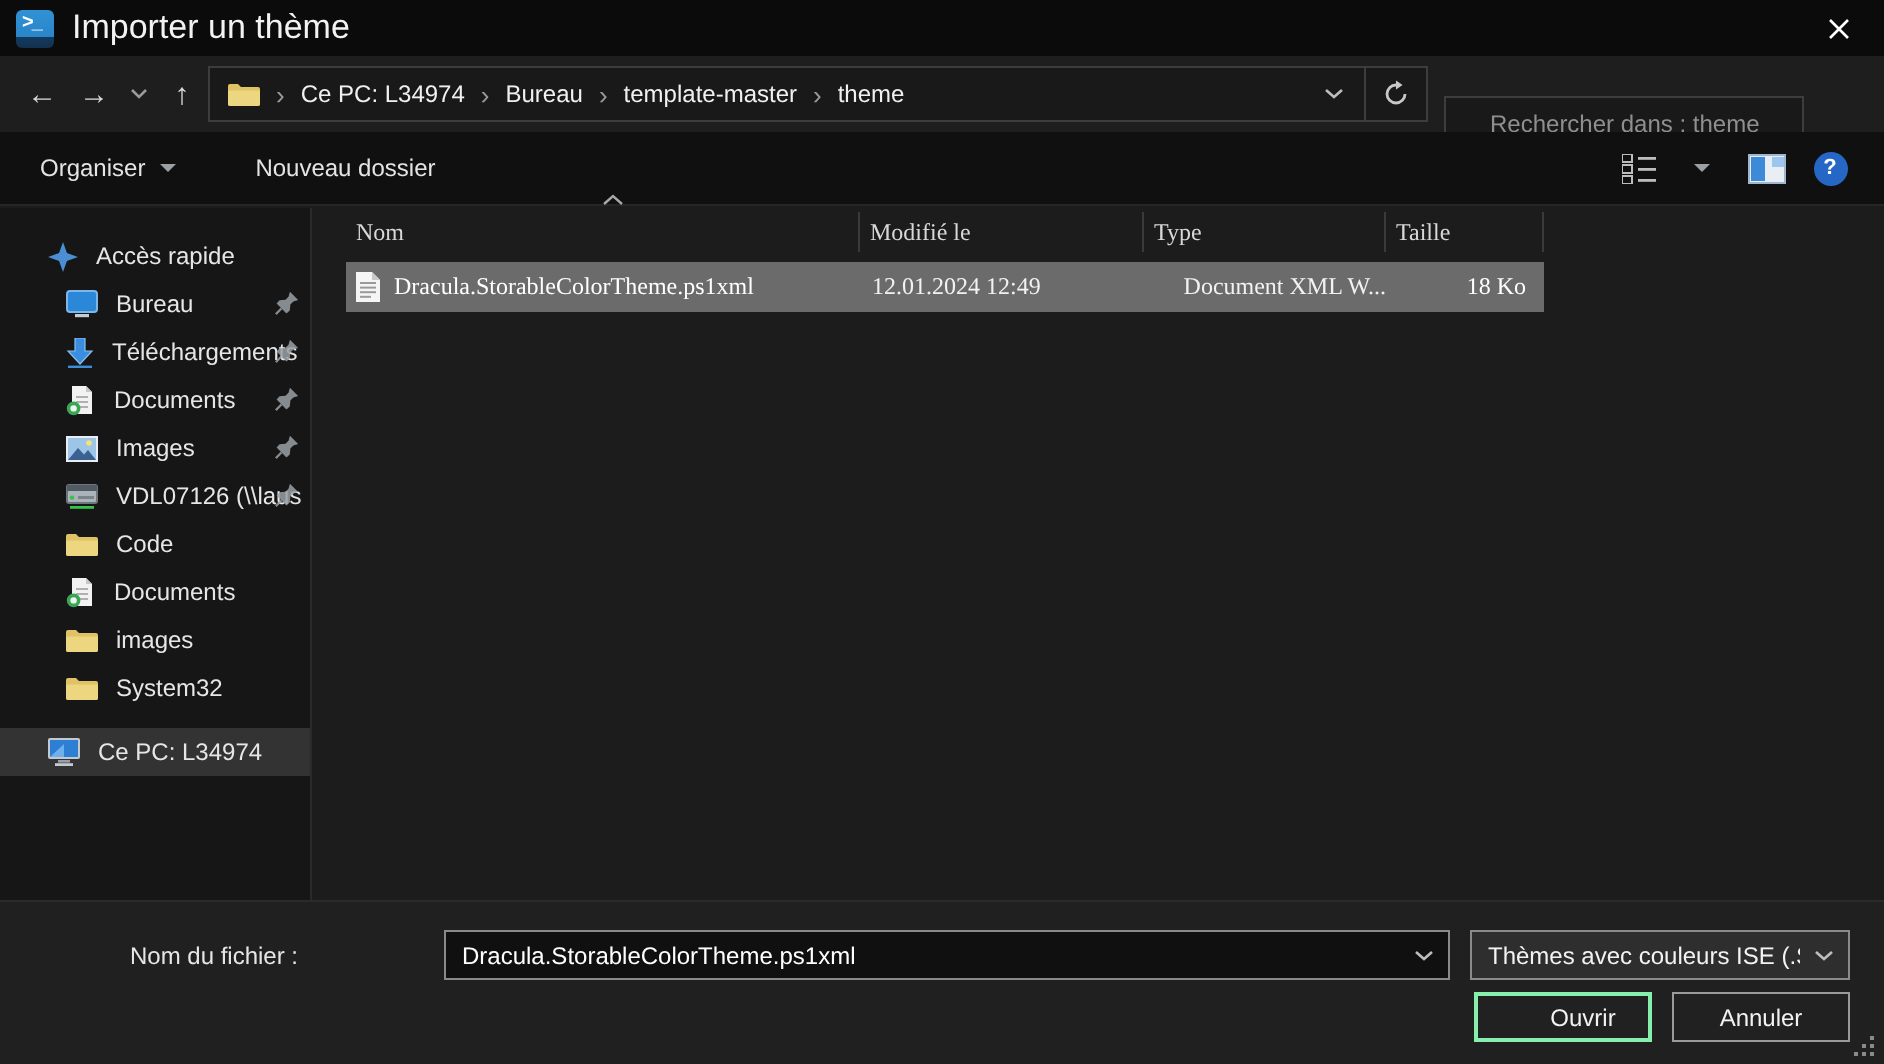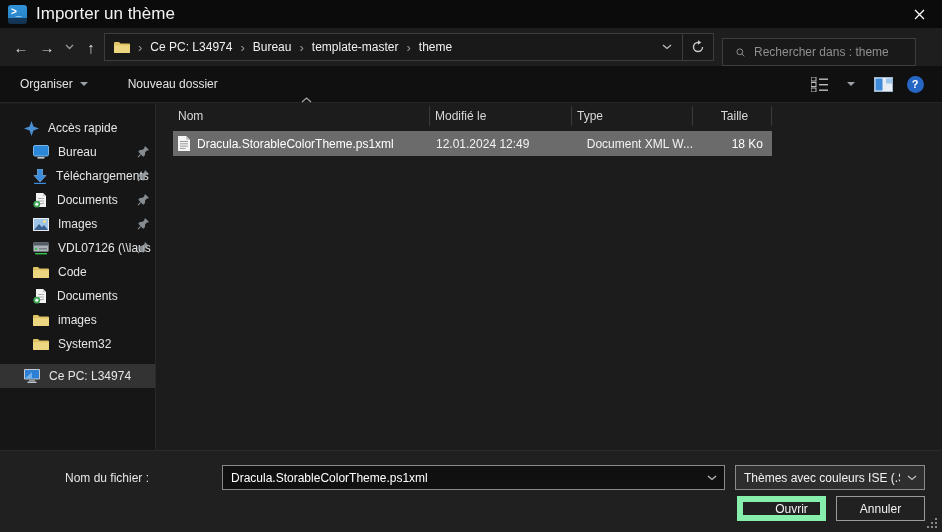--- a/index.html
+++ b/index.html
@@ -26,21 +26,21 @@
   .nav-btns { position:absolute; left:8px; top:0; height:38px; display:flex; align-items:center; }
   .nav-btn { width:26px; height:26px; border:none; background:transparent; color:#d9d9d9; font-size:15px; display:flex; align-items:center; justify-content:center; cursor:pointer; }
   .nav-btn.small { width:18px; }
   .addressbar { position:absolute; left:104px; top:5px; width:610px; height:28px; background:#191919; border:1px solid #3d3d3d; display:flex; align-items:center; }
   .crumb-folder { margin-left:9px; }
   .crumb-sep { color:#9a9a9a; font-size:13px; padding:0 8px; cursor:pointer; }
   .crumb { color:#f0f0f0; cursor:pointer; white-space:nowrap; }
   .ab-spacer { flex:1; }
   .ab-btn { width:30px; height:26px; border:none; background:transparent; display:flex; align-items:center; justify-content:center; cursor:pointer; }
   .ab-divider { width:1px; height:26px; background:#3d3d3d; }
-  .searchbox { position:absolute; left:722px; top:10px; width:194px; height:28px; background:#191919; border:1px solid #3d3d3d; display:flex; align-items:center; }
+  .searchbox { position:absolute; left:722px; top:20px; width:180px; height:28px; background:#191919; border:1px solid #3d3d3d; display:flex; align-items:center; }
   .searchbox svg { margin-left:13px; }
   .search-input { flex:1; margin-left:9px; margin-right:6px; background:transparent; border:none; outline:none; color:#c9c9c9; font-family:"Liberation Sans", sans-serif; font-size:12px; }
   .search-input::placeholder { color:#8f8f8f; }
 
   
   .toolbar { position:absolute; top:66px; left:0; right:0; height:37px; background:#101010; border-bottom:1px solid #262626; display:flex; align-items:center; }
   .tb-item { display:flex; align-items:center; gap:7px; color:#e4e4e4; background:transparent; border:none; font-size:12px; cursor:pointer; font-family:"Liberation Sans", sans-serif; }
   .tb-organize { margin-left:20px; }
   .tb-newfolder { margin-left:40px; }
   .caret-down { width:0; height:0; border-left:4px solid transparent; border-right:4px solid transparent; border-top:4px solid #9aa0a6; }
@@ -51,45 +51,45 @@
   
   .content { position:absolute; top:104px; left:0; right:0; bottom:82px; }
   .sidebar { position:absolute; left:0; top:0; bottom:0; width:156px; background:#161616; border-right:1px solid #2a2a2a; padding-top:12px; }
   .side-item { height:24px; display:flex; align-items:center; padding-left:24px; position:relative; white-space:nowrap; overflow:hidden; cursor:pointer; }
   .side-item.child { padding-left:33px; }
   .side-item .lbl { margin-left:9px; color:#e6e6e6; }
   .side-item.selected { background:#333333; }
   .side-gap { height:8px; }
   .pin { position:absolute; right:5px; top:5px; opacity:.85; }
 
-  .filearea { position:absolute; left:157px; top:0; right:0; bottom:0; background:#1c1c1c; padding-left:16px; }
+  .filearea { position:absolute; left:157px; top:0; right:0; bottom:0; background:#1c1c1c; padding-left:16px;font-family:Liberation Serif, serif; }
   .listheader { display:flex; position:relative; margin-top:0; height:23px; align-items:center; }
   .hcell { height:20px; line-height:20px; padding-left:5px; color:#d8d8d8; border-right:1px solid #3a3a3a; cursor:pointer; }
-  .c-name { width:257px; } .c-mod { width:142px; } .c-type { width:121px; } .c-size { width:79px;text-align:center; }
+  .c-name { width:257px; } .c-mod { width:142px; } .c-type { width:121px; } .c-size { width:79px; }
   .sort-caret { position:absolute; left:128px; top:-7px; }
   .listrow { display:flex; align-items:center; height:25px; margin-top:4px; width:599px; background:#6b6b6b; color:#ffffff; cursor:pointer; }
   .cell { overflow:hidden; white-space:nowrap; }
   .cell-name { width:257px; display:flex; align-items:center; }
   .cell-name .doc-ic { margin-left:5px; }
   .cell-name .txt { margin-left:7px; }
   .cell-mod { width:142px; padding-left:6px; color:#f2f2f2; }
   .cell-type { width:121px; padding-left:6px; color:#f2f2f2;text-align:right; }
   .cell-size { width:79px; text-align:right; padding-right:9px; }
 
   
   .footer { position:absolute; left:0; right:0; bottom:0; height:82px; background:#202020; border-top:1px solid #2a2a2a; }
   .fn-label { position:absolute; left:0; top:20px; width:214px; text-align:center; color:#e6e6e6; }
   .fn-combo { position:absolute; left:222px; top:14px; width:503px; height:25px; background:#101010; border:1px solid #8a8a8a; display:flex; align-items:center; }
   .fn-input { flex:1; border:none; background:transparent; outline:none; color:#fff; padding-left:8px; font-family:"Liberation Sans", sans-serif; font-size:12px; }
   .combo-arrow { width:24px; height:100%; display:flex; align-items:center; justify-content:center; cursor:pointer; }
   .ft-select { position:absolute; left:735px; top:14px; width:190px; height:25px; background:#2e2e2e; border:1px solid #8a8a8a; display:flex; align-items:center; overflow:hidden; cursor:pointer; }
   .ft-select .txt { margin-left:8px; white-space:nowrap; color:#f2f2f2; }
   .ft-select .combo-arrow { position:absolute; right:0; top:0; background:#2e2e2e; }
   .btn { position:absolute; top:45px; width:89px; height:25px; background:#212121; color:#f2f2f2; font-size:12px; font-family:"Liberation Sans", sans-serif; display:flex; align-items:center; justify-content:center; cursor:pointer; }
-  .btn-open { left:737px; border:6px solid #86efac;padding-left:20px; }
+  .btn-open { left:737px; border:2px solid #86efac;padding-left:20px; }
   .btn-cancel { left:836px; border:1px solid #9a9a9a; }
   .resize-grip { position:absolute; right:4px; bottom:3px; }
 </style>
 </head>
 <body>
 
 <div class="titlebar">
   <div class="ps-icon">
     <span class="prompt">&gt;_</span>
   </div>

